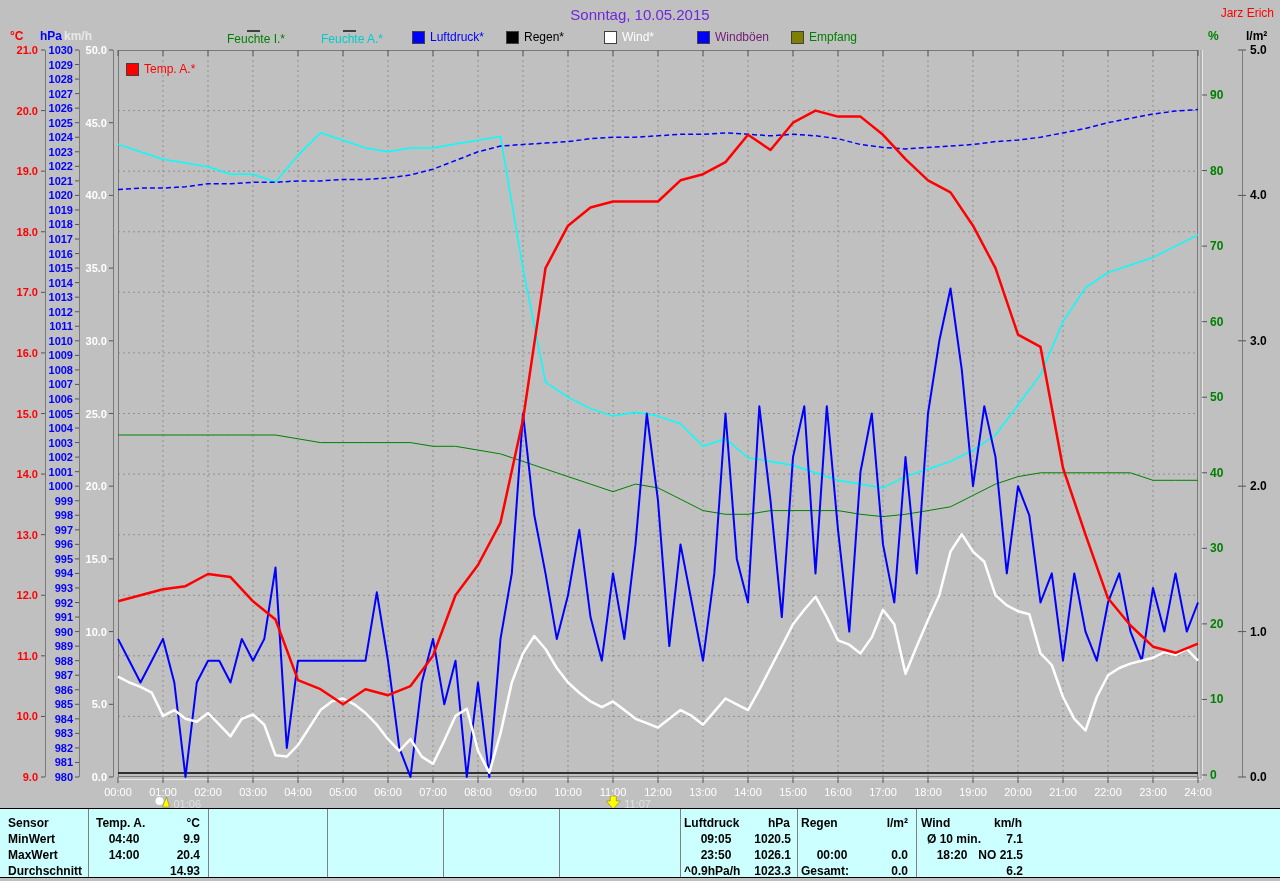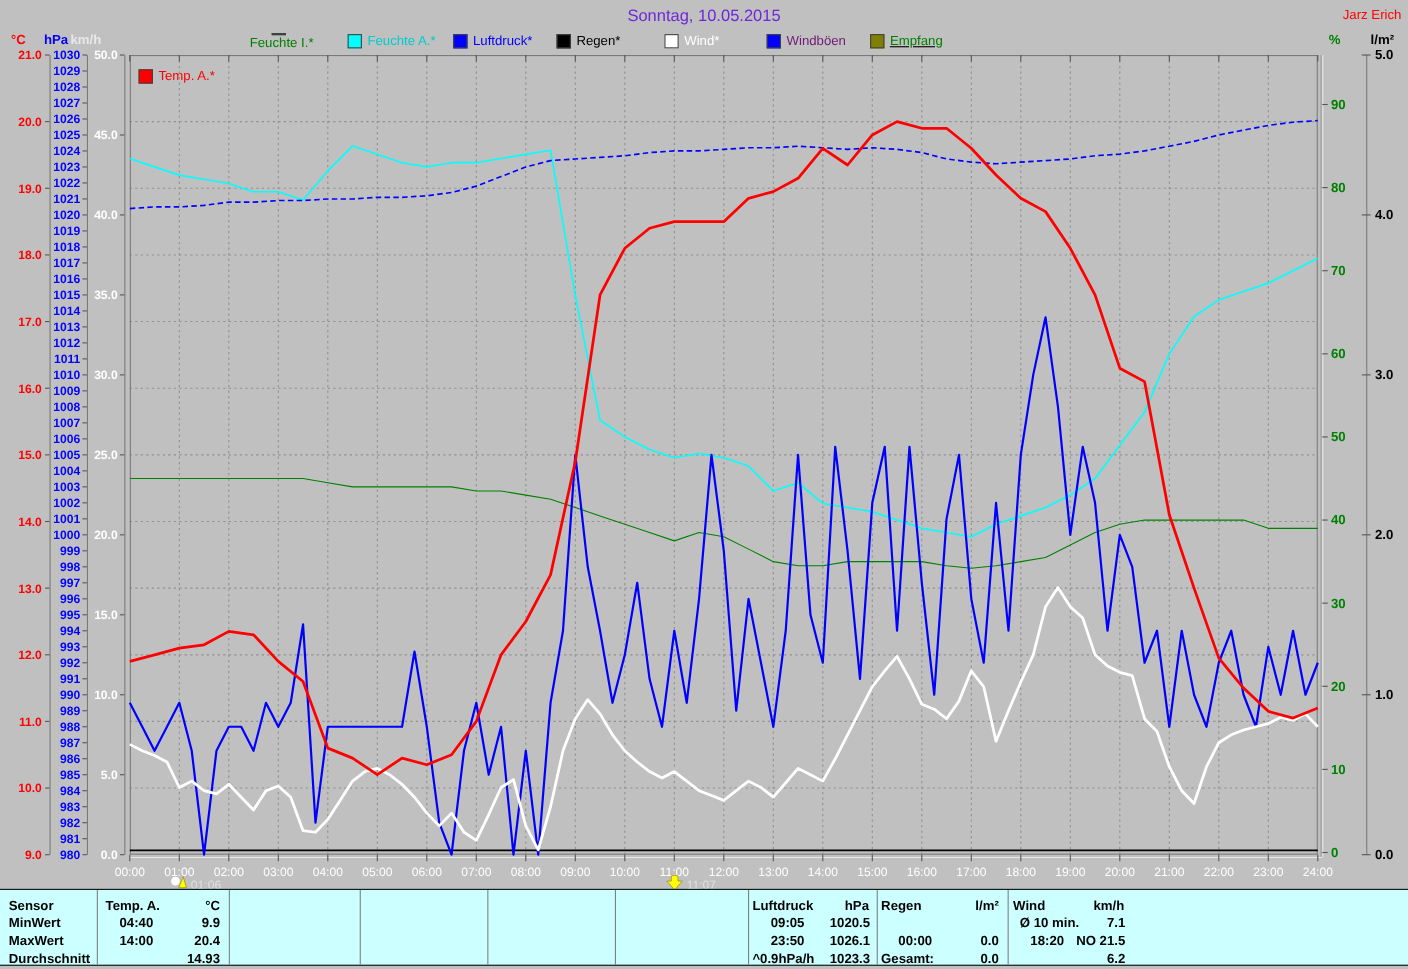--- a/index.html
+++ b/index.html
@@ -36,41 +36,41 @@
 
   <div id="legend">
     <div class="abs legend-item" style="left: 126px; margin-top: 32px;">
         <span class="sw" style="background: rgb(255, 0, 0);"></span>
         <span class="lbl" style="color: rgb(255, 0, 0);">Temp. A.*</span>
       </div>
     <div class="abs legend-item" style="left: 222px; flex-direction: column;">
         <span class="sw" style="background: rgb(0, 128, 0);"></span>
         <span class="lbl" style="color: rgb(0, 128, 0);">Feuchte I.*</span>
       </div>
-    <div class="abs legend-item" style="left: 316px;">
+    <div class="abs legend-item" style="left: 316px; flex-direction: column;">
         <span class="sw" style="background: rgb(0, 255, 255);"></span>
         <span class="lbl" style="color: rgb(0, 204, 204);">Feuchte A.*</span>
       </div>
     <div class="abs legend-item" style="left: 412px;">
         <span class="sw" style="background: rgb(0, 0, 255);"></span>
         <span class="lbl" style="color: rgb(0, 0, 255);">Luftdruck*</span>
       </div>
     <div class="abs legend-item" style="left: 506px;">
         <span class="sw" style="background: rgb(0, 0, 0);"></span>
         <span class="lbl" style="color: rgb(0, 0, 0);">Regen*</span>
       </div>
     <div class="abs legend-item" style="left: 604px;">
         <span class="sw" style="background: rgb(255, 255, 255);"></span>
         <span class="lbl" style="color: rgb(255, 255, 255);">Wind*</span>
       </div>
     <div class="abs legend-item" style="left: 697px;">
         <span class="sw" style="background: rgb(0, 0, 255);"></span>
         <span class="lbl" style="color: #701a75;">Windböen</span>
       </div>
-    <div class="abs legend-item" style="left: 791px; text-decoration: underline;">
+    <div class="abs legend-item" style="left: 791px;">
         <span class="sw" style="background: rgb(128, 128, 0);"></span>
         <span class="lbl" style="color: rgb(0, 128, 0);">Empfang</span>
       </div>
   </div>
 
   <svg id="chart-svg" class="abs" xmlns="http://www.w3.org/2000/svg">
       <g>
         <line x1="163" y1="50" x2="163" y2="777" stroke="#8f8f8f" stroke-width="1" stroke-dasharray="2 3"></line>
         <line x1="208" y1="50" x2="208" y2="777" stroke="#8f8f8f" stroke-width="1" stroke-dasharray="2 3"></line>
         <line x1="253" y1="50" x2="253" y2="777" stroke="#8f8f8f" stroke-width="1" stroke-dasharray="2 3"></line>

